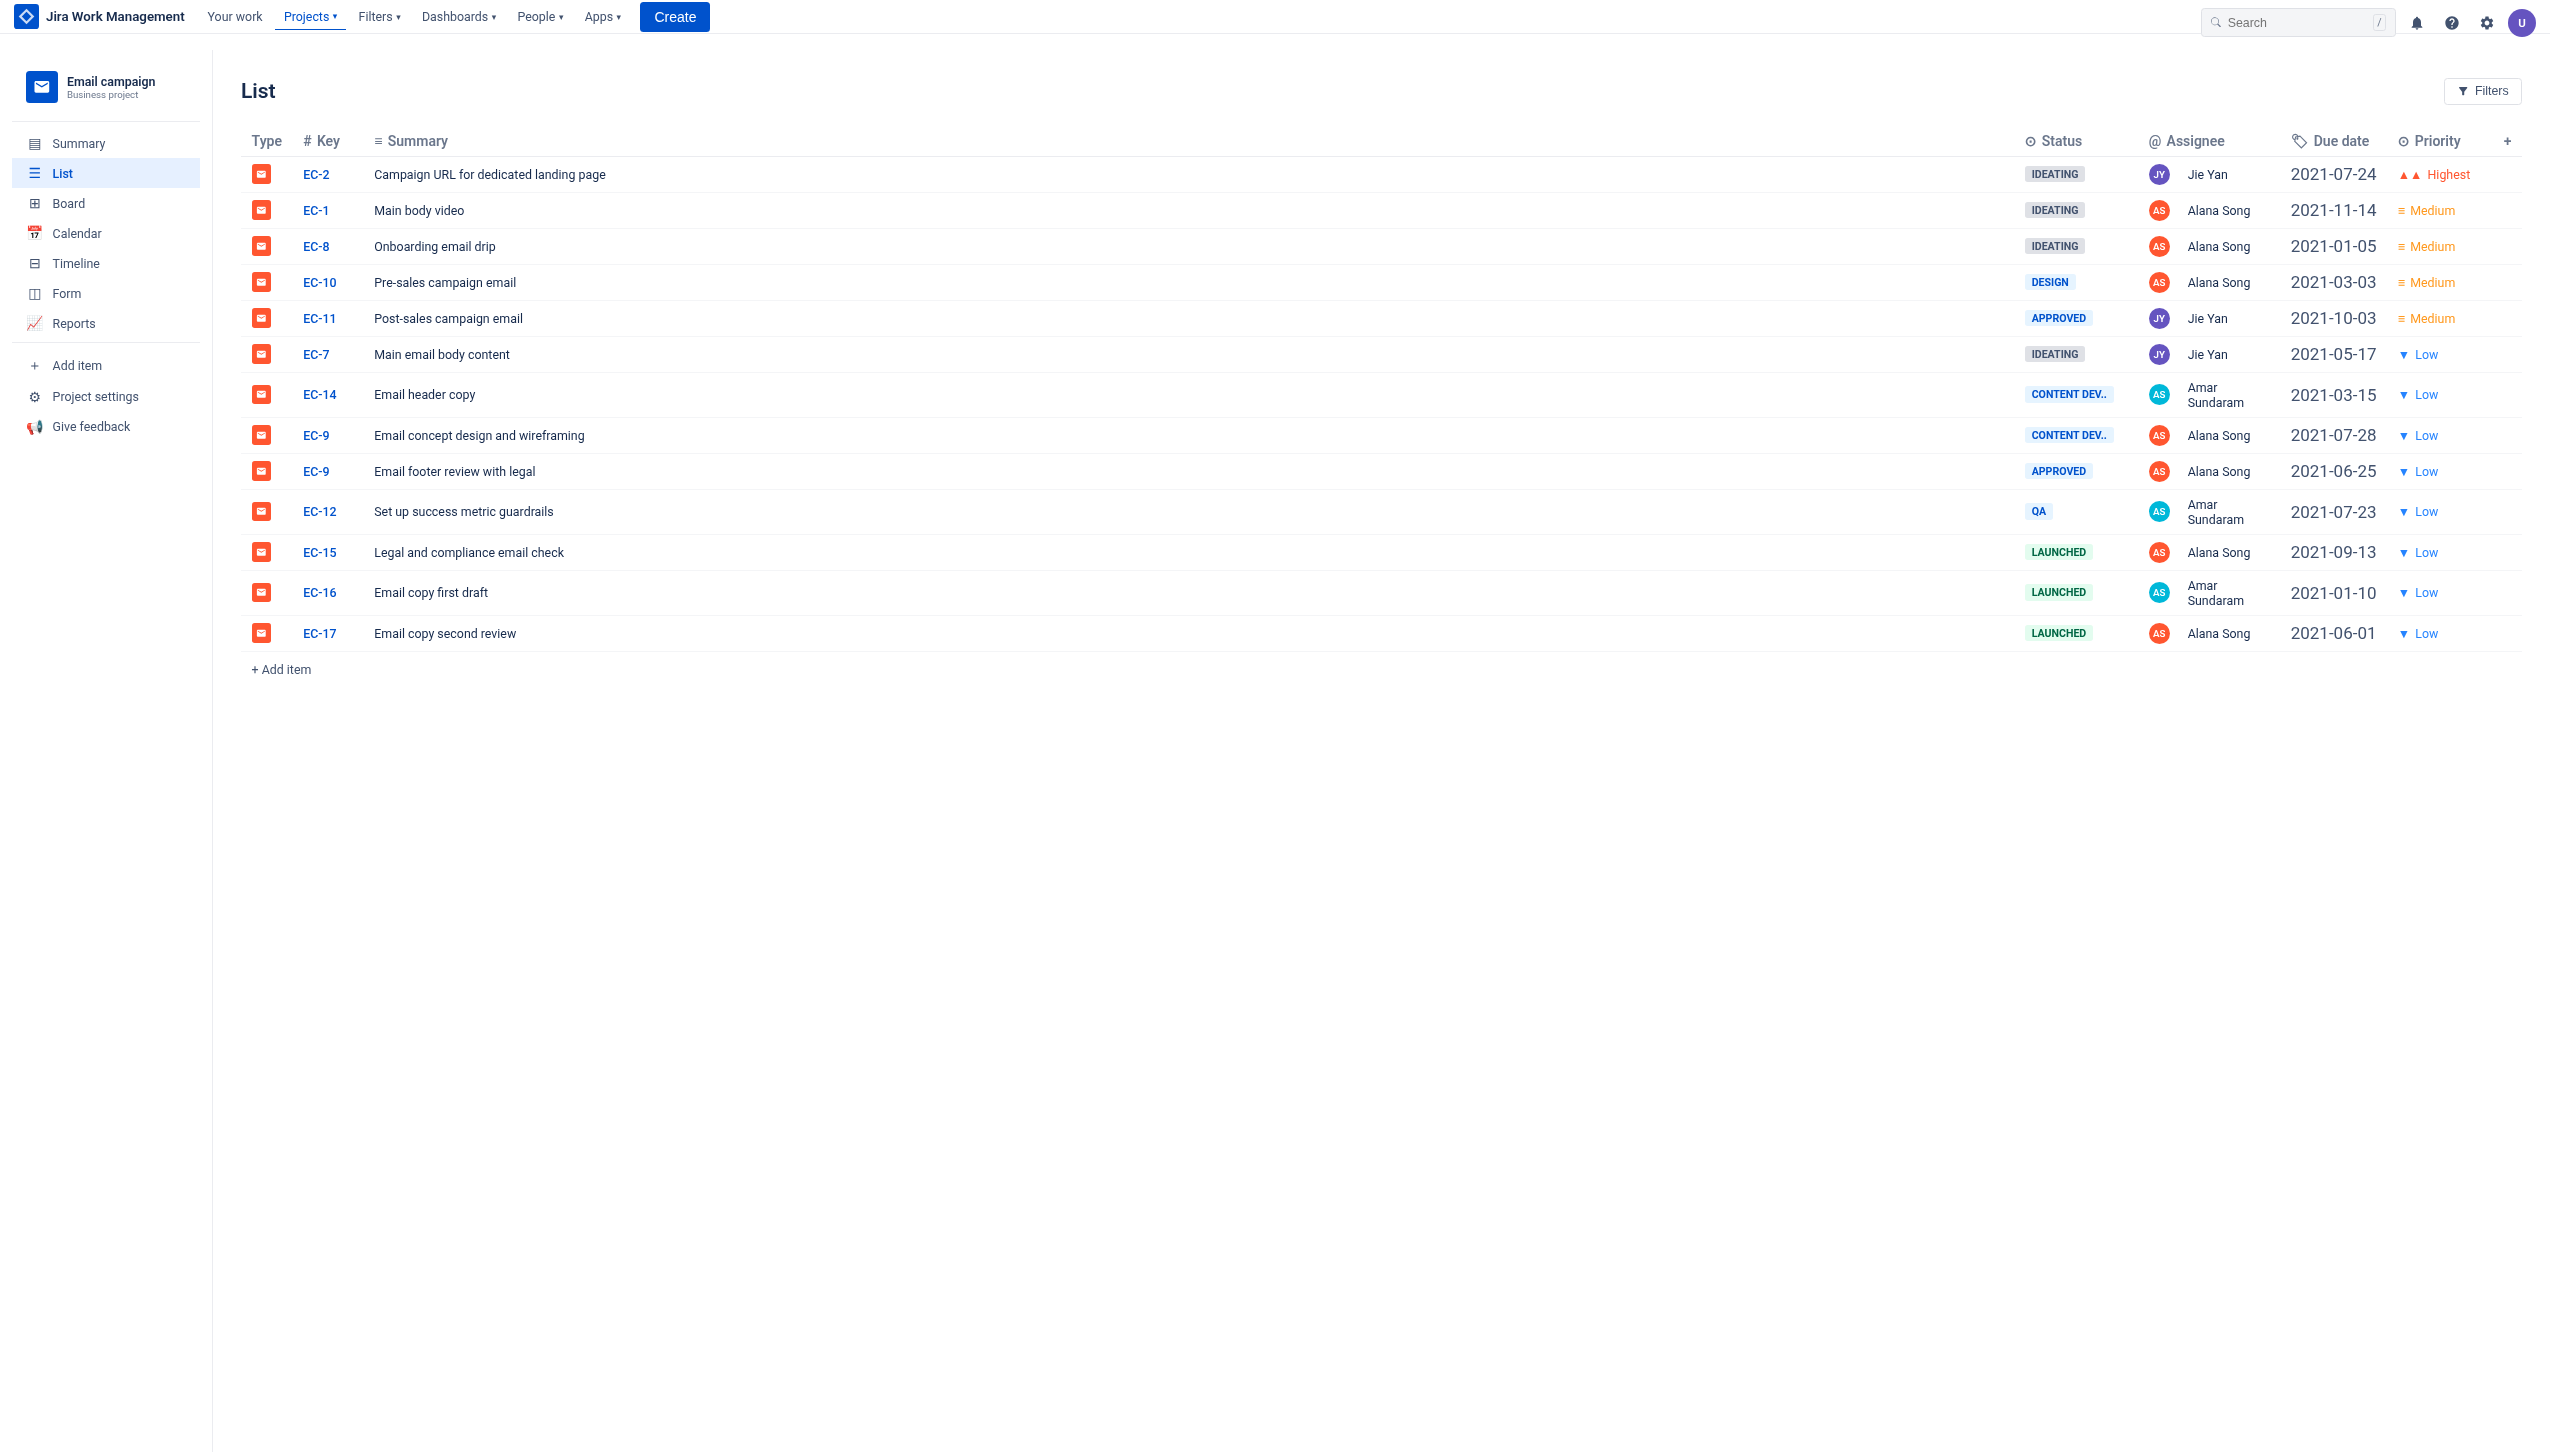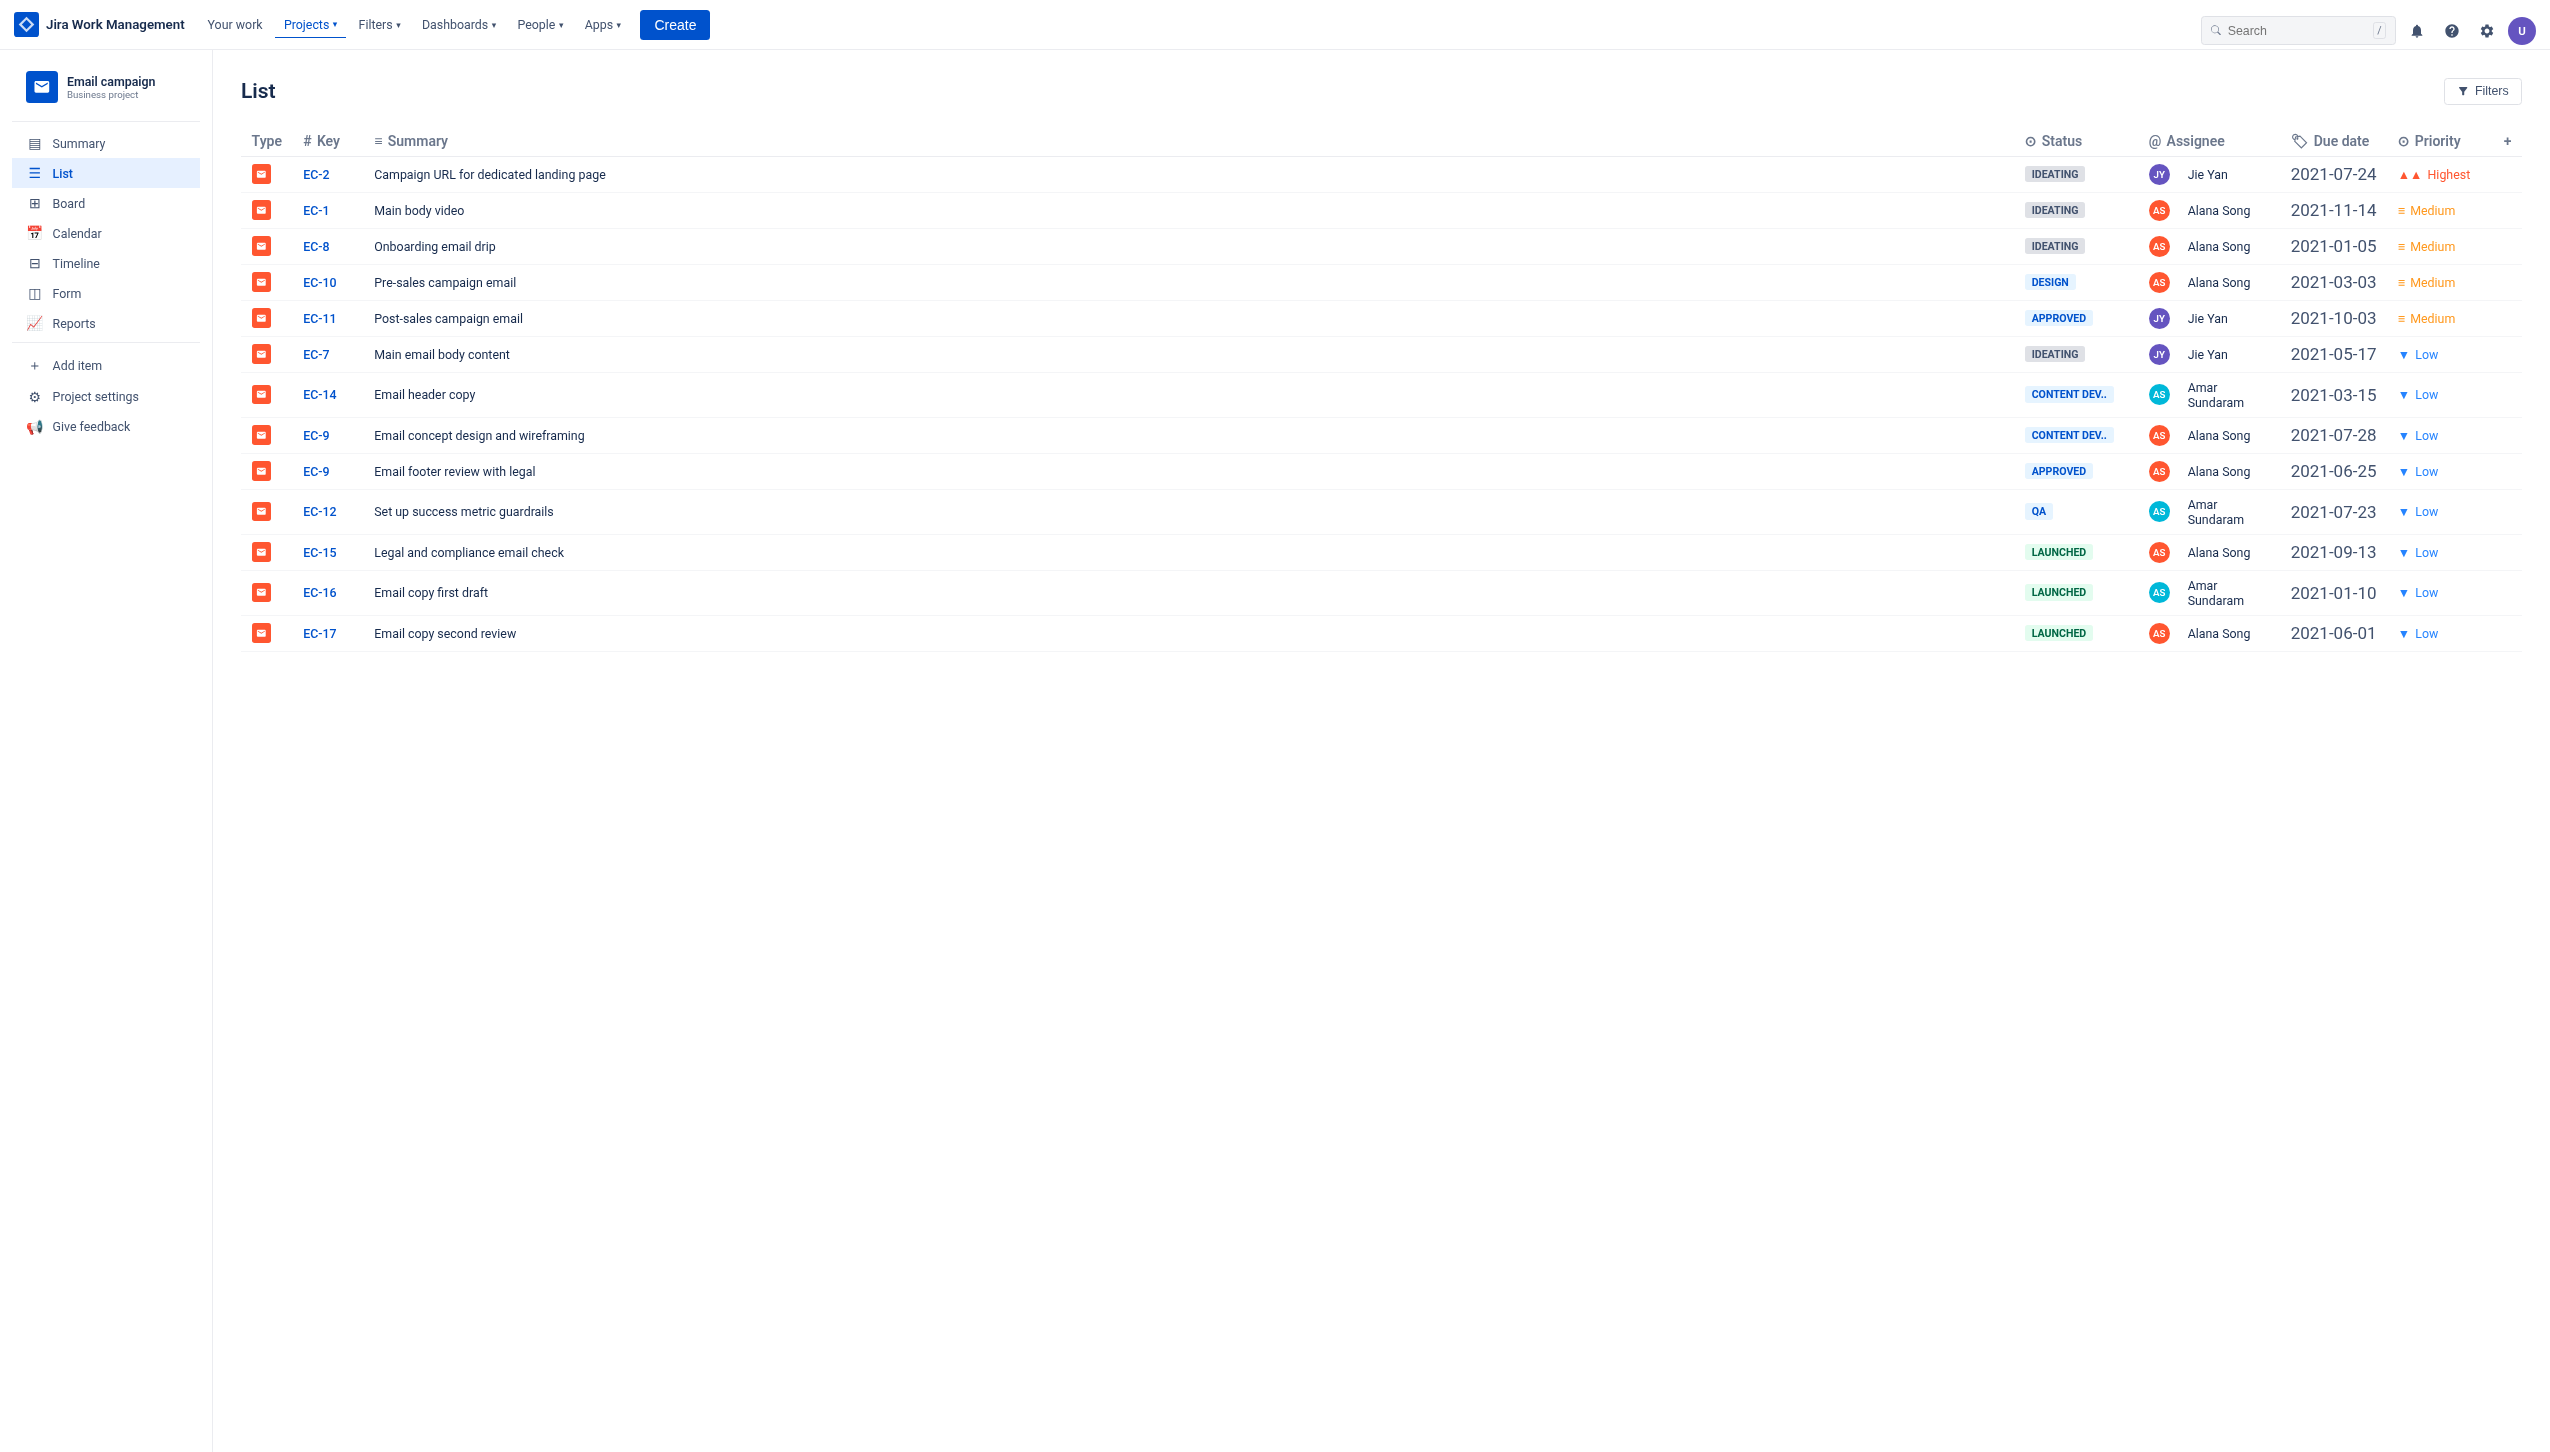--- a/index.html
+++ b/index.html
@@ -1,20 +1,20 @@
 <!DOCTYPE html>
 <html style="font-size:14px"><head>
   <meta charset="utf-8">
   <style>
     * { box-sizing: border-box; margin: 0; padding: 0; }
     body { font-family: -apple-system, BlinkMacSystemFont, 'Segoe UI', Roboto, sans-serif; font-size: 12.4px; color: #172b4d; background: #fff; }
 
     
     .topnav {
-      display: flex; align-items: center; height: 50px;
+      display: flex; align-items: center; height: 34px;
       padding: 0 14px; border-bottom: 0.9px solid #ebecf0;
       background: #fff; position: fixed; top: 0; left: 0; right: 0; z-index: 100;
     }
     .nav-logo { display: flex; align-items: center; gap: 7px; margin-right: 14px; cursor: pointer; }
     .nav-logo-icon { width: 25px; height: 25px; }
     .nav-logo-text { font-size: 13.3px; font-weight: 600; color: #172b4d; white-space: nowrap; }
     .nav-items { display: flex; align-items: center; gap: 3.5px; flex: 1; }
     .nav-item {
       padding: 5.3px 8.9px; border-radius: 3.5px; cursor: pointer; font-size: 12.4px;
       color: #42526e; display: flex; align-items: center; gap: 3.5px;
@@ -749,15 +749,18 @@
         <div class="priority-cell">
           <span class="priority-icon priority-low">▼</span>
           <span class="priority-low">Low</span>
         </div>
       </td>
       <td></td>
     </tr>
         </tbody>
     </table>
 
+    <div class="add-item-row">
+      <span>+ Add item</span>
+    </div>
   </main>
 </div>
 
 
 </body></html>

